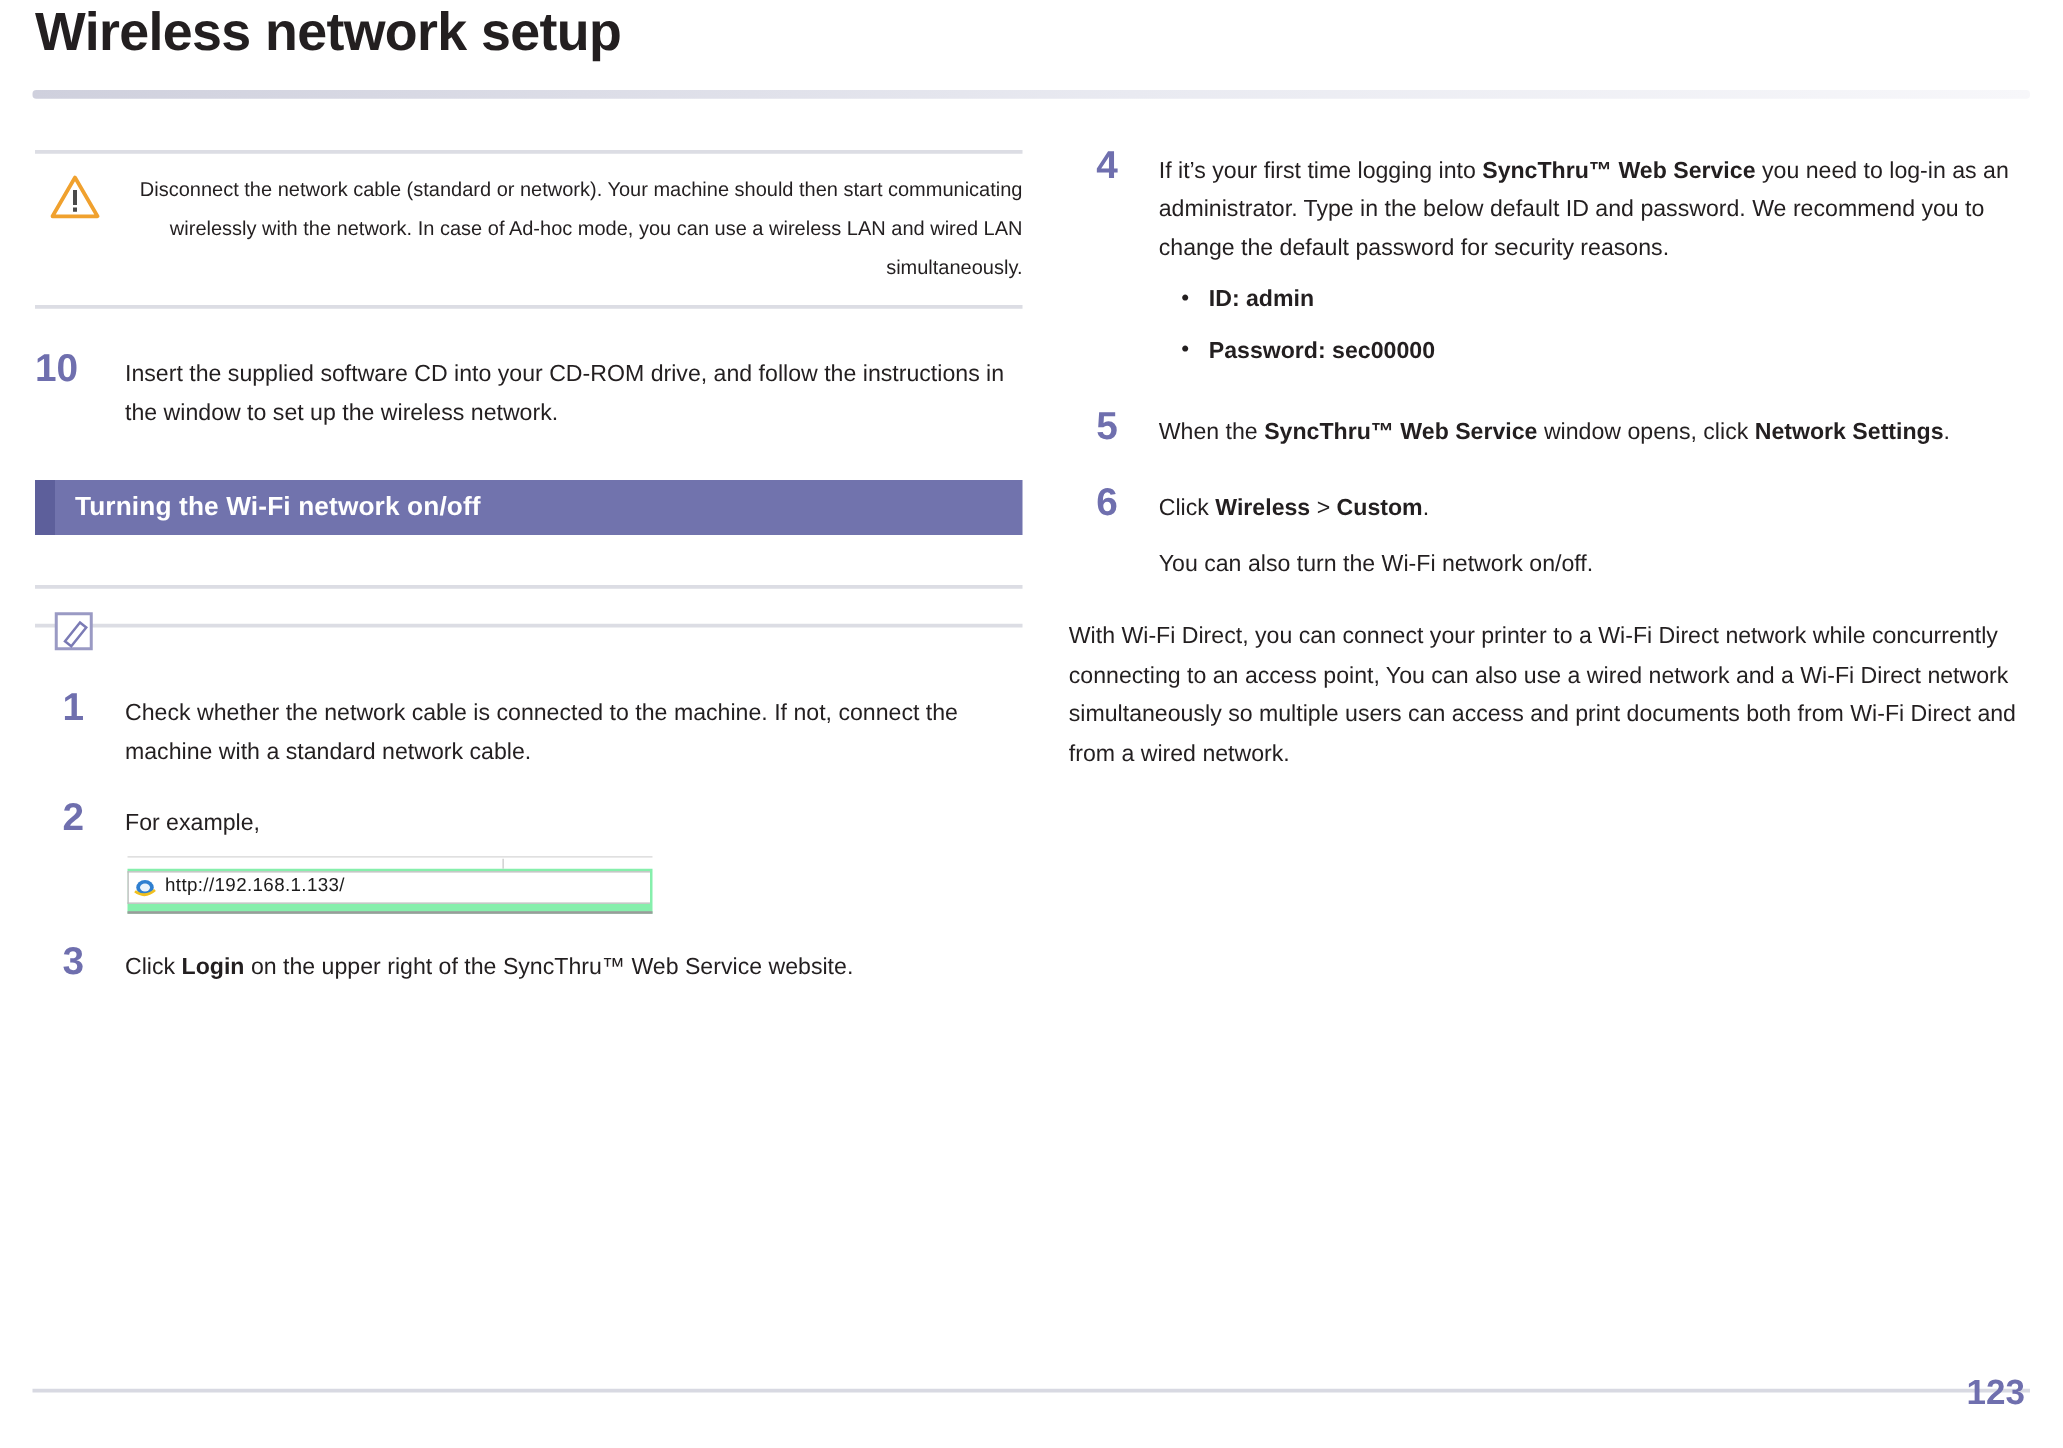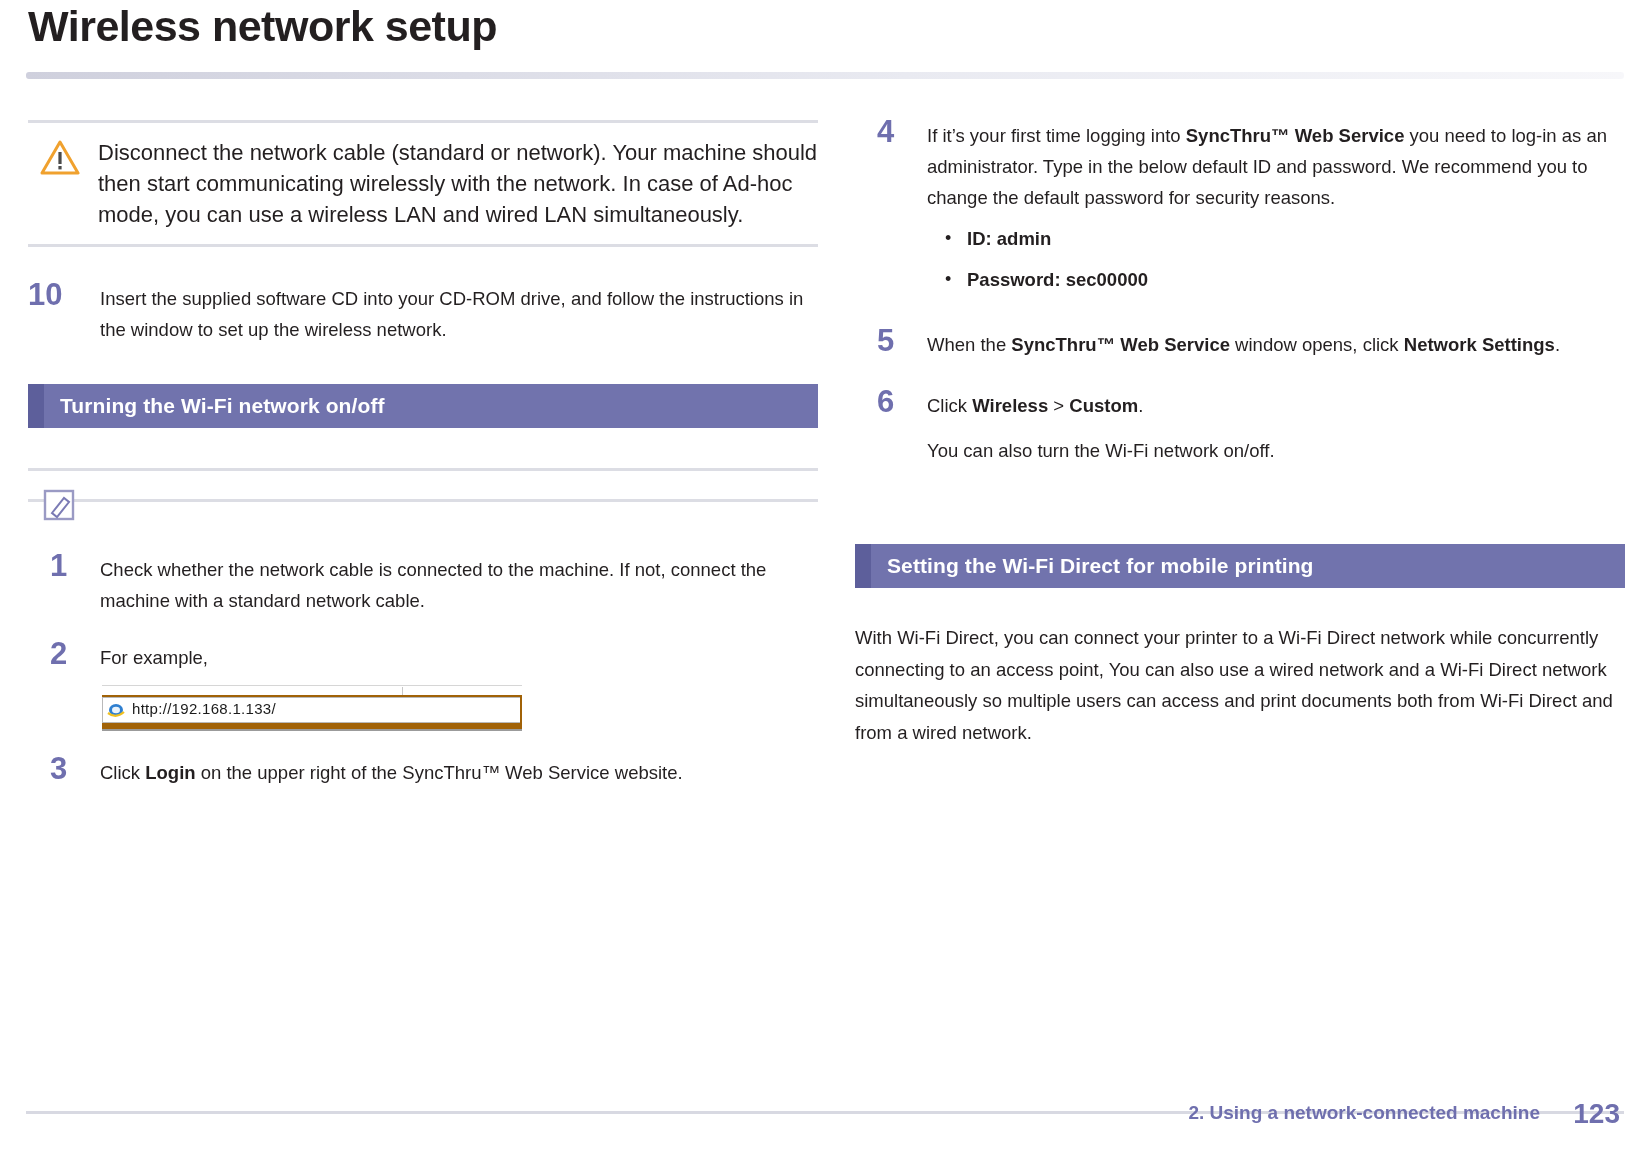--- a/index.html
+++ b/index.html
@@ -54,23 +54,24 @@
   }
   
   .note {
     position: relative;
     padding: 14px 0 14px 70px;
     border-top: 3px solid #dcdde4;
     border-bottom: 3px solid #dcdde4;
     margin-bottom: 36px;
   }
   .note-text {
-    font-size: 22px;
+    font-size: 16px;
     line-height: 31px;
     color: #231f20;
+    text-align: right;
   }
   .note-icon {
     position: absolute;
     left: 12px;
     top: 16px;
     width: 40px;
     height: 38px;
   }
   
   .icon-warning svg, .icon-note svg { display:block; }
@@ -149,21 +150,21 @@
     line-height: 31.5px;
     margin-bottom: 22px;
   }
 
   
   .addrbar {
     position: relative;
     width: 420px;
     height: 34px;
     margin: 22px 0 16px 2px;
-    background: #a16207;
+    background: #86efac;
     border-bottom: 2px solid #9b9b9b;
   }
   .addrbar .field {
     position: absolute;
     left: 0; top: 2px;
     width: 418px; height: 26px;
     background: #ffffff;
     border: 1px solid #b9b9b9;
     border-right: none;
     box-sizing: border-box;
@@ -328,28 +329,23 @@
     </div>
 
     <div class="step" style="margin-top:30px;">
       <div class="step-num narrow">6</div>
       <div class="step-text">
         <span>Click </span><b>Wireless</b><span> &gt; </span><b>Custom</b><span>.</span>
       </div>
       <div class="sub-line">You can also turn the Wi-Fi network on/off.</div>
     </div>
 
-    <div class="section-bar" style="margin-top:78px; margin-bottom:34px;">
-      <div class="tab"></div>
-      <div class="bar-text">Setting the Wi-Fi Direct for mobile printing</div>
-    </div>
 
     <div class="para">With Wi-Fi Direct, you can connect your printer to a Wi-Fi Direct network while concurrently connecting to an access point, You can also use a wired network and a Wi-Fi Direct network simultaneously so multiple users can access and print documents both from Wi-Fi Direct and from a wired network.</div>
 
   </div>
 
   <div class="footer-rule"></div>
   <div class="footer">
-    <div class="footer-text">2.  Using a network-connected machine</div>
     <div class="footer-page">123</div>
   </div>
 
 </div>
 
 </body></html>

